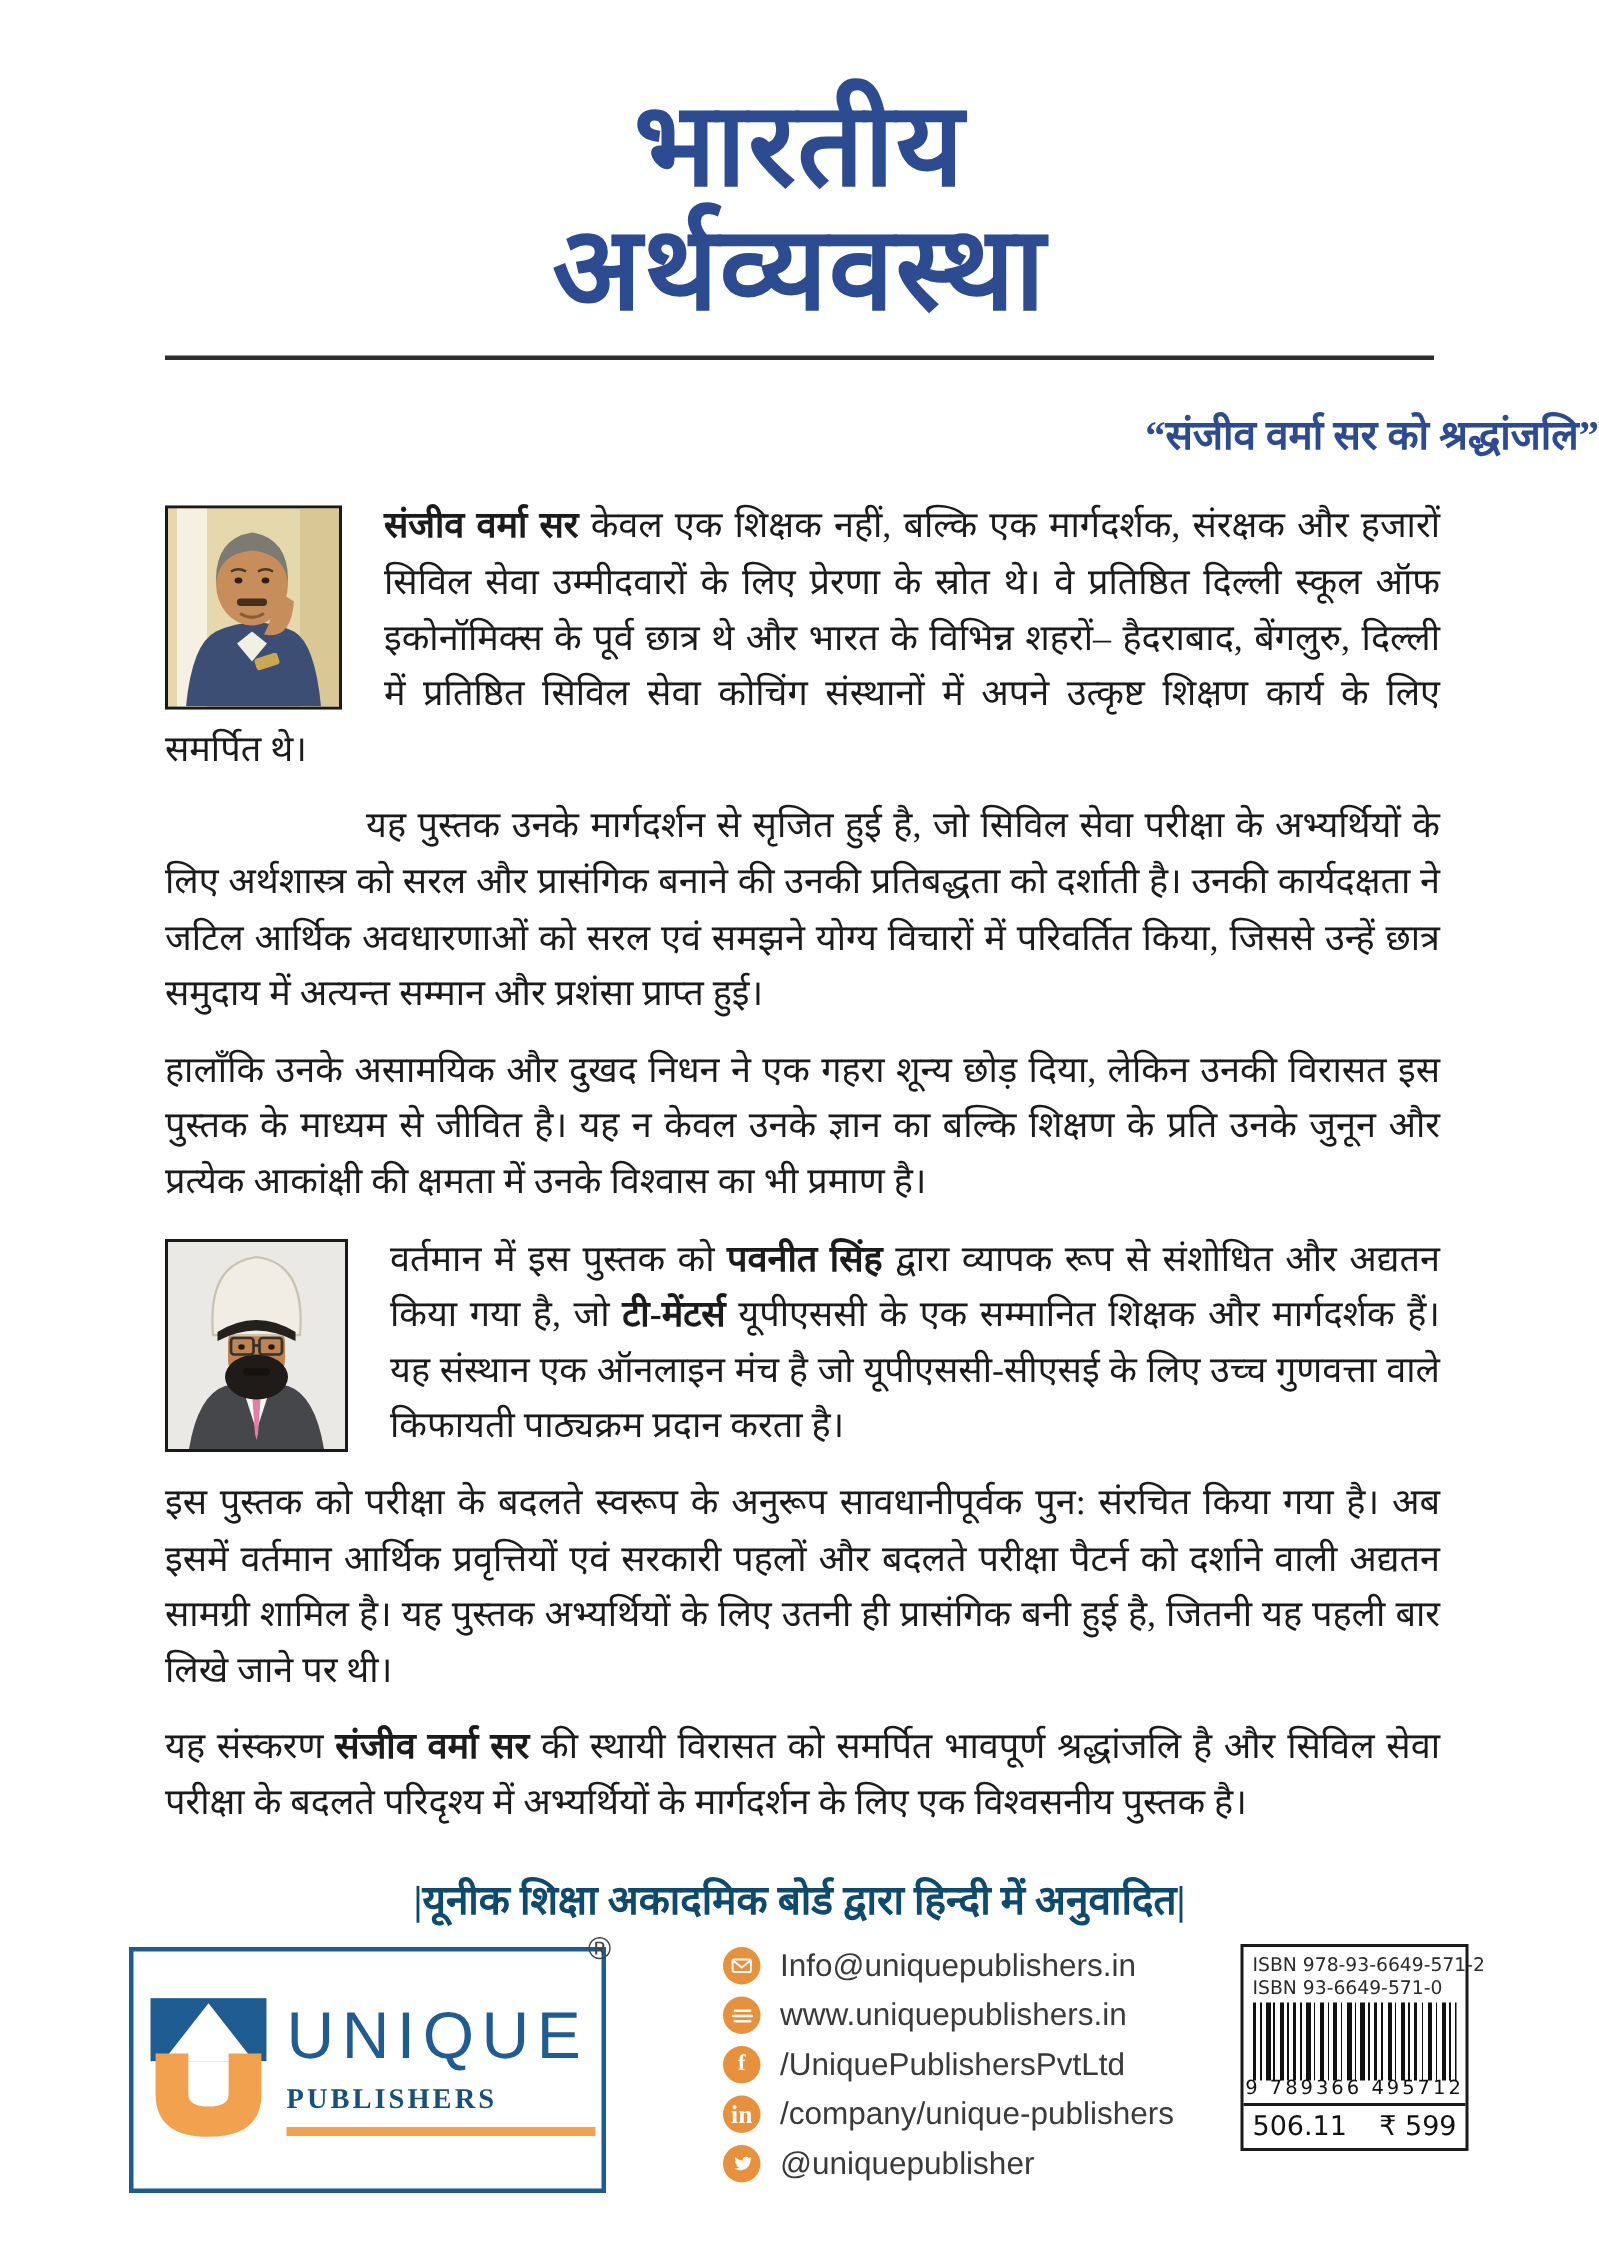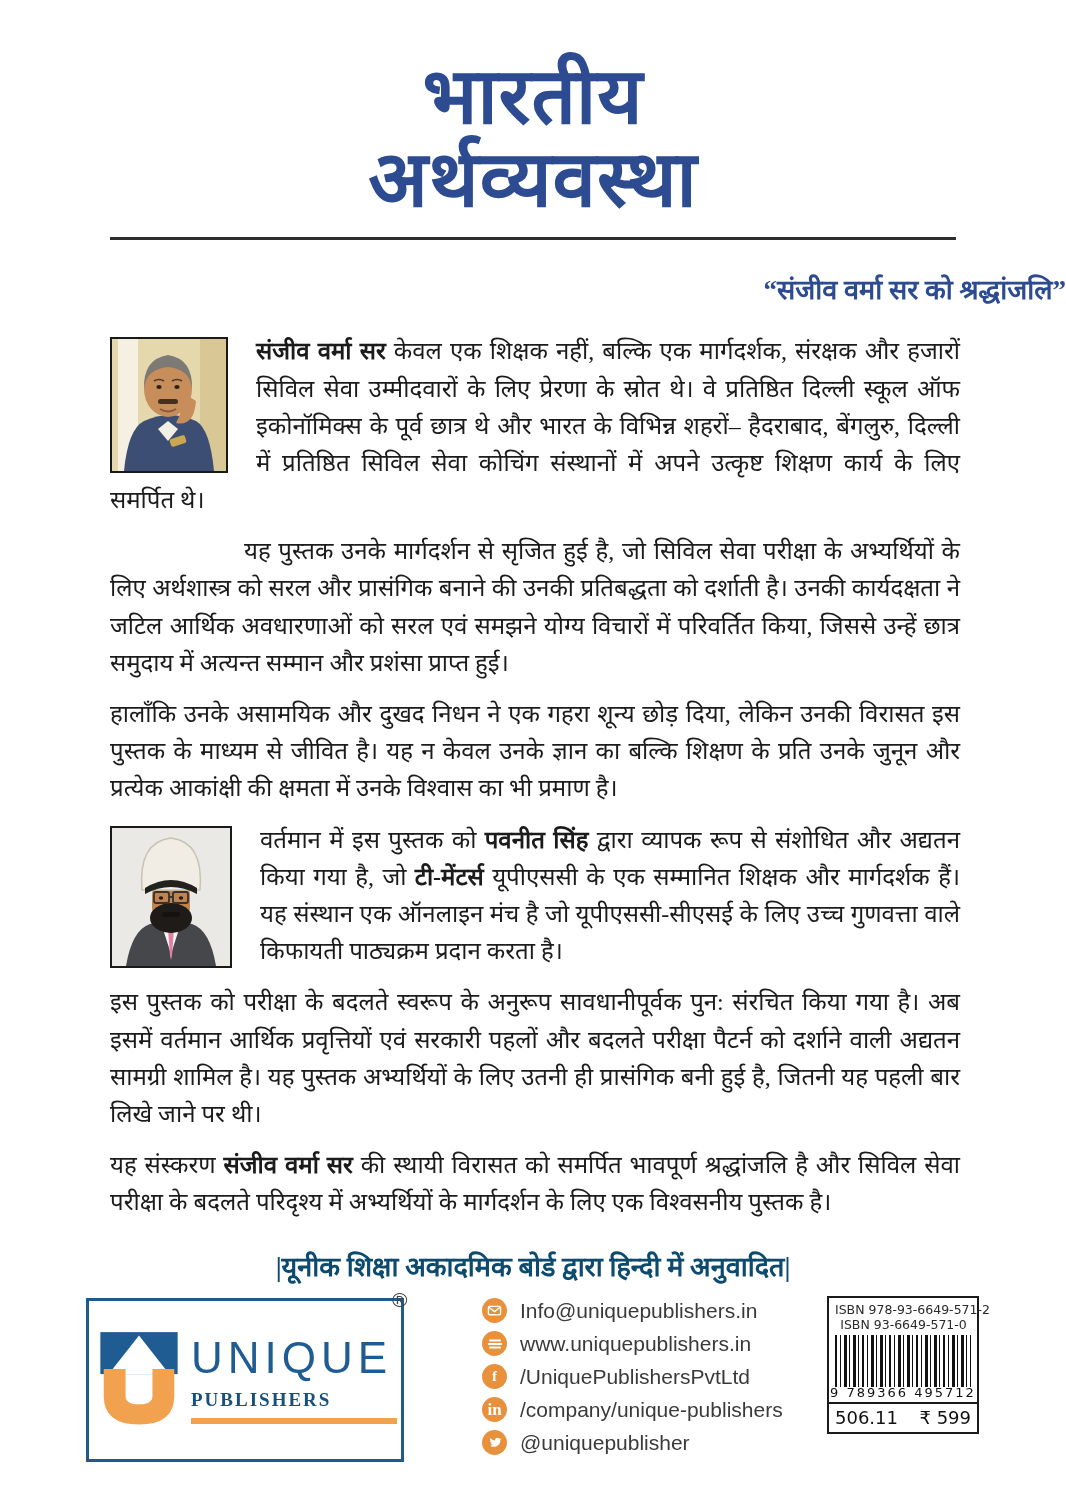--- a/index.html
+++ b/index.html
@@ -103,21 +103,21 @@
   .icon-letter.small{font-size:17px;font-family:Liberation Serif, serif;}
   .contact-label{margin-left:13px;font-size:21px;color:#3a3a3a;}
   
   .barcode-box{
     position:absolute;left:827px;top:8px;
     width:148px;
     border:2px solid #1a1a1a;
     background:#fff;
     font-family:"DejaVu Sans","Liberation Sans",sans-serif;
   }
-  .isbn-lines{padding:4px 5px 0 6px;font-size:12.5px;line-height:15px;color:#2a2a2a;white-space:nowrap;text-align:center;}
+  .isbn-lines{padding:4px 5px 0 6px;font-size:12.5px;line-height:15px;color:#2a2a2a;white-space:nowrap;}
   .bars{
     height:52px;margin:3px 6px 0 6px;
     background:repeating-linear-gradient(90deg,
       #111 0 2px,#fff 2px 5px,
       #111 5px 6px,#fff 6px 9px,
       #111 9px 12px,#fff 12px 14px,
       #111 14px 15px,#fff 15px 18px,
       #111 18px 21px,#fff 21px 23px,
       #111 23px 24px,#fff 24px 27px);
   }

